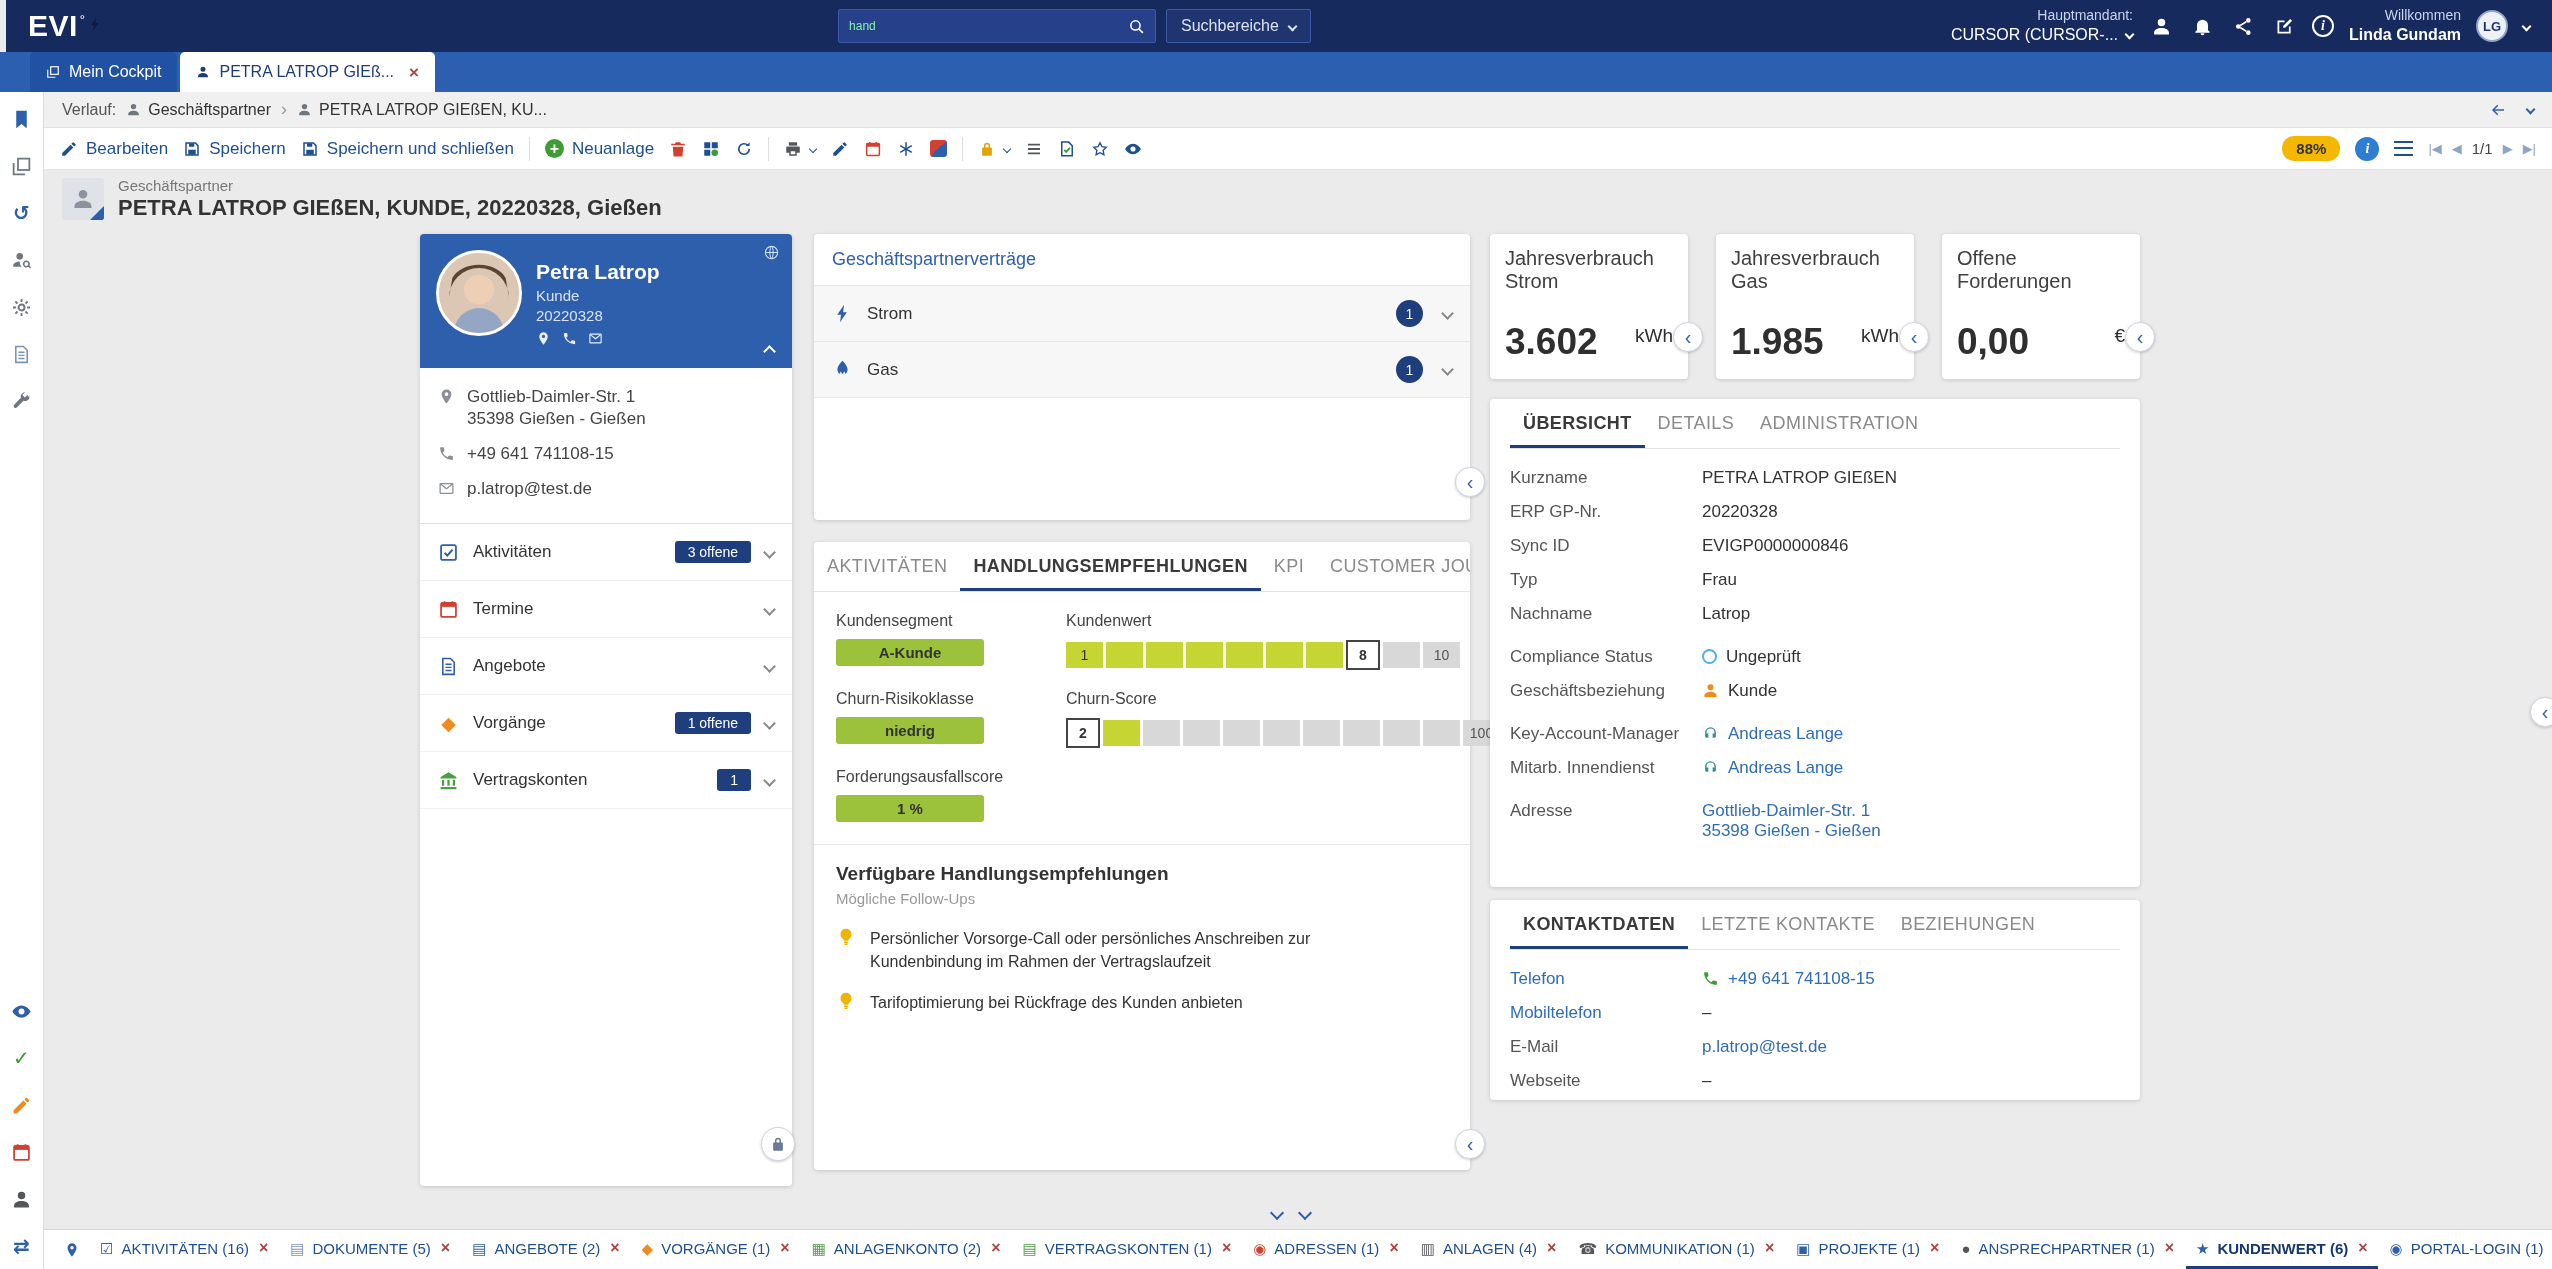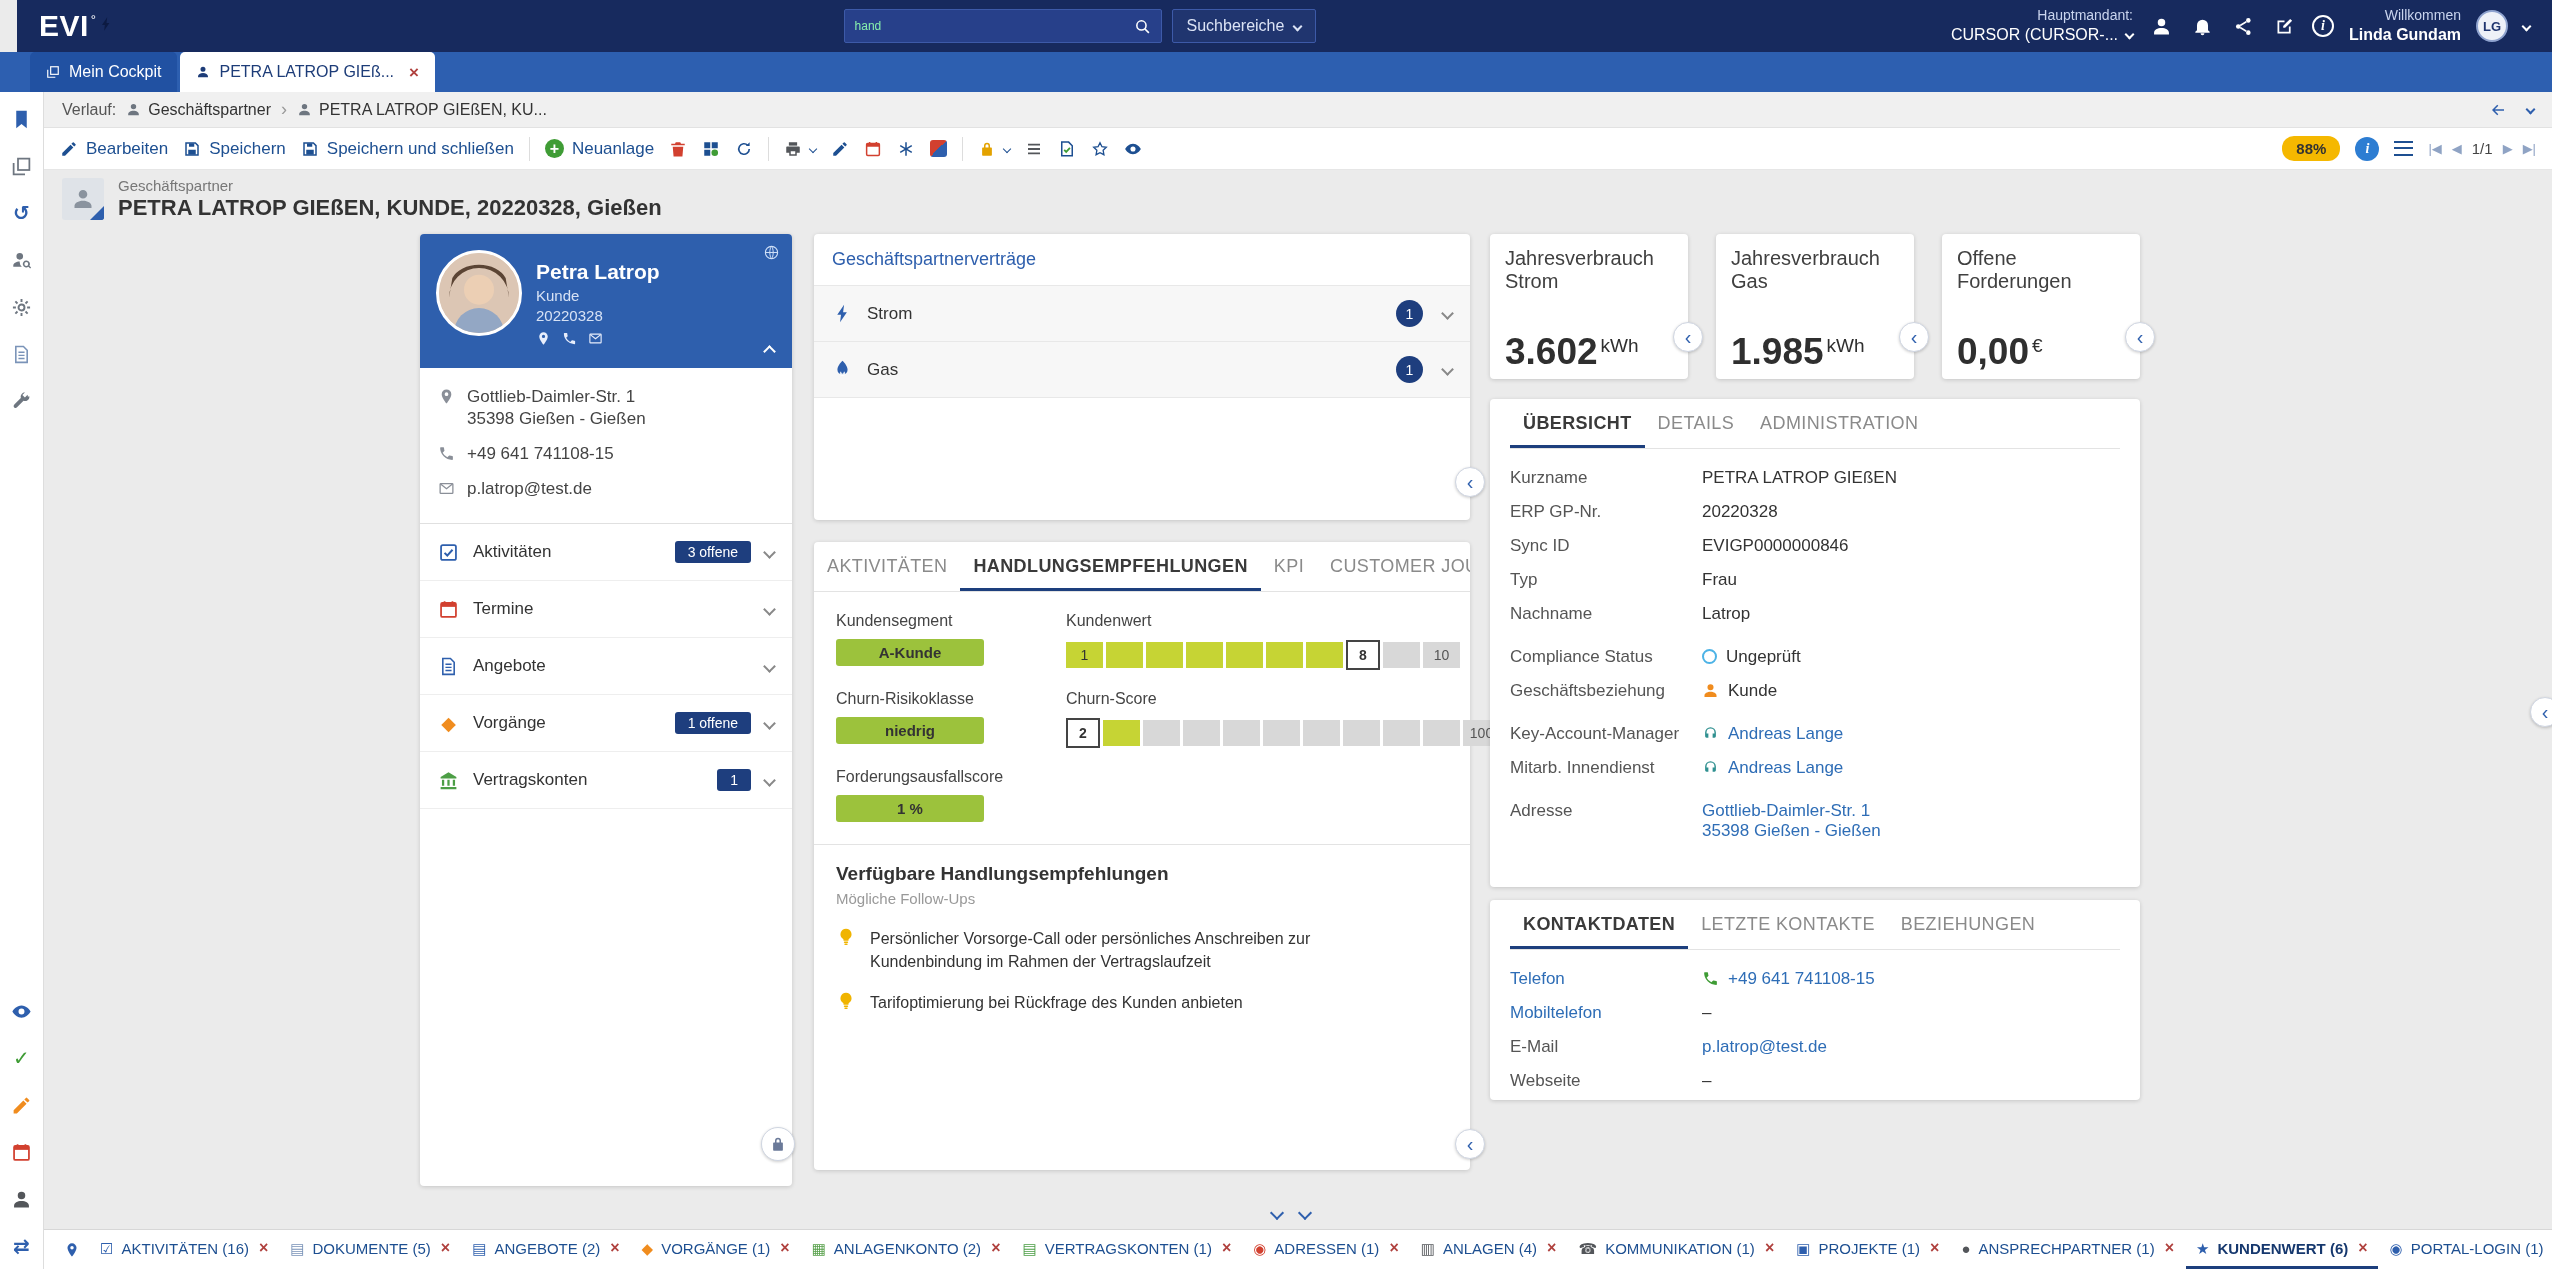--- a/index.html
+++ b/index.html
@@ -9,21 +9,21 @@
 input{font-family:inherit}
 .flex1{flex:1}
 .ic{width:20px;height:20px;display:inline-block;vertical-align:middle;flex:0 0 auto}
 .s14{width:14px;height:14px}.s15{width:15px;height:15px}.s16{width:16px;height:16px}.s17{width:17px;height:17px}.s18{width:18px;height:18px}.s21{width:21px;height:21px}.s24{width:24px;height:24px}
 .c-blue{color:#2e5fad}.c-gray{color:#6e7680}.c-slate{color:#53565a}.c-green{color:#3f9c35}.c-dgreen{color:#4c9e45}.c-orange{color:#f08c1e}.c-red{color:#d2402f}.c-teal{color:#2f9090}.c-yellow{color:#e3a200}.c-bluegray{color:#7a93b8}
 .chev{display:inline-block;width:9px;height:9px;border-right:2px solid currentColor;border-bottom:2px solid currentColor;transform:rotate(45deg);flex:0 0 auto}
 .chev.up{transform:rotate(225deg)}
 .chev.tiny{width:6px;height:6px;border-width:0 1.6px 1.6px 0;border-style:solid}
 .chev.small{width:7px;height:7px}
 
-.topbar{position:absolute;top:0;left:17px;right:0;height:52px;background:#172a5e;display:flex;align-items:center;padding:11px 22px;color:#fff;gap:16px;z-index:20}
+.topbar{position:absolute;top:0;left:6px;right:0;height:52px;background:#172a5e;display:flex;align-items:center;padding:11px 22px;color:#fff;gap:16px;z-index:20}
 .logo{display:flex;align-items:flex-start;gap:2px;min-width:170px}
 .logo-text{font-size:30px;font-weight:bold;letter-spacing:.5px;line-height:1}
 .logo-deg{font-size:13px;margin-top:1px}
 .logo-mark{width:16px;height:22px;margin-top:2px}
 .searchbar{display:flex;align-items:center}
 .searchbox{display:flex;align-items:center;background:#27408a;border:1px solid #3d5aa8;width:318px;height:34px;padding:0 10px;border-radius:2px}
 .search-input{flex:1;background:transparent;border:none;outline:none;color:#86efac;font-size:12px}
 .areas-btn{display:flex;align-items:center;gap:10px;height:34px;padding:0 14px;border:1px solid #3d5aa8;background:#20356f;color:#dbe3f5;font-size:16px;border-radius:2px;margin-left:10px}
 .top-right{display:flex;align-items:center;gap:15px;margin-left:auto}
 .client{text-align:right;line-height:1.25;cursor:pointer}
@@ -109,21 +109,21 @@
 .sc.rest{background:#d8d8d8;color:#555}
 .sc.marker{background:#fff;border:2px solid #444;font-weight:bold;height:30px;width:34px}
 .rec-div{border-top:1px solid #e3e3e3;margin:22px -22px 18px}
 .rec-title{font-size:19px;font-weight:bold;color:#333}
 .rec-sub{font-size:15px;color:#999;margin:5px 0 20px}
 .rec-item{display:flex;gap:14px;margin-bottom:18px;font-size:16px;color:#333;line-height:1.45;max-width:565px}
 .rec-item .ic{width:20px;height:20px;color:#f0b400}
 
 .kpi{width:198px;height:145px;top:6px;padding:13px 15px}
 .kpi-title{font-size:20px;color:#404040}
-.kpi-val{display:flex;justify-content:flex-start;align-items:flex-start;margin-top:40px;gap:3px}
+.kpi-val{display:flex;justify-content:space-between;align-items:flex-start;margin-top:30px;gap:3px}
 .kpi-num{font-size:37px;font-weight:bold;color:#2f2f2f;line-height:1}
 .kpi-unit{font-size:19px;color:#2f2f2f;margin-top:2px}
 .ovcard{left:1446px;top:171px;width:650px;height:488px;padding:0 20px}
 .ctcard{left:1446px;top:672px;width:650px;height:200px;padding:0 20px}
 .fields{padding-top:12px}
 .frow{display:flex;padding:7px 0;font-size:17px;align-items:flex-start}
 .flabel{width:192px;flex:0 0 auto;color:#555}
 .flabel.blue{color:#2e6db6}
 .fvalue{color:#333;display:flex;gap:9px;align-items:flex-start}
 .fvalue .ic{width:17px;height:17px;margin-top:1px}

